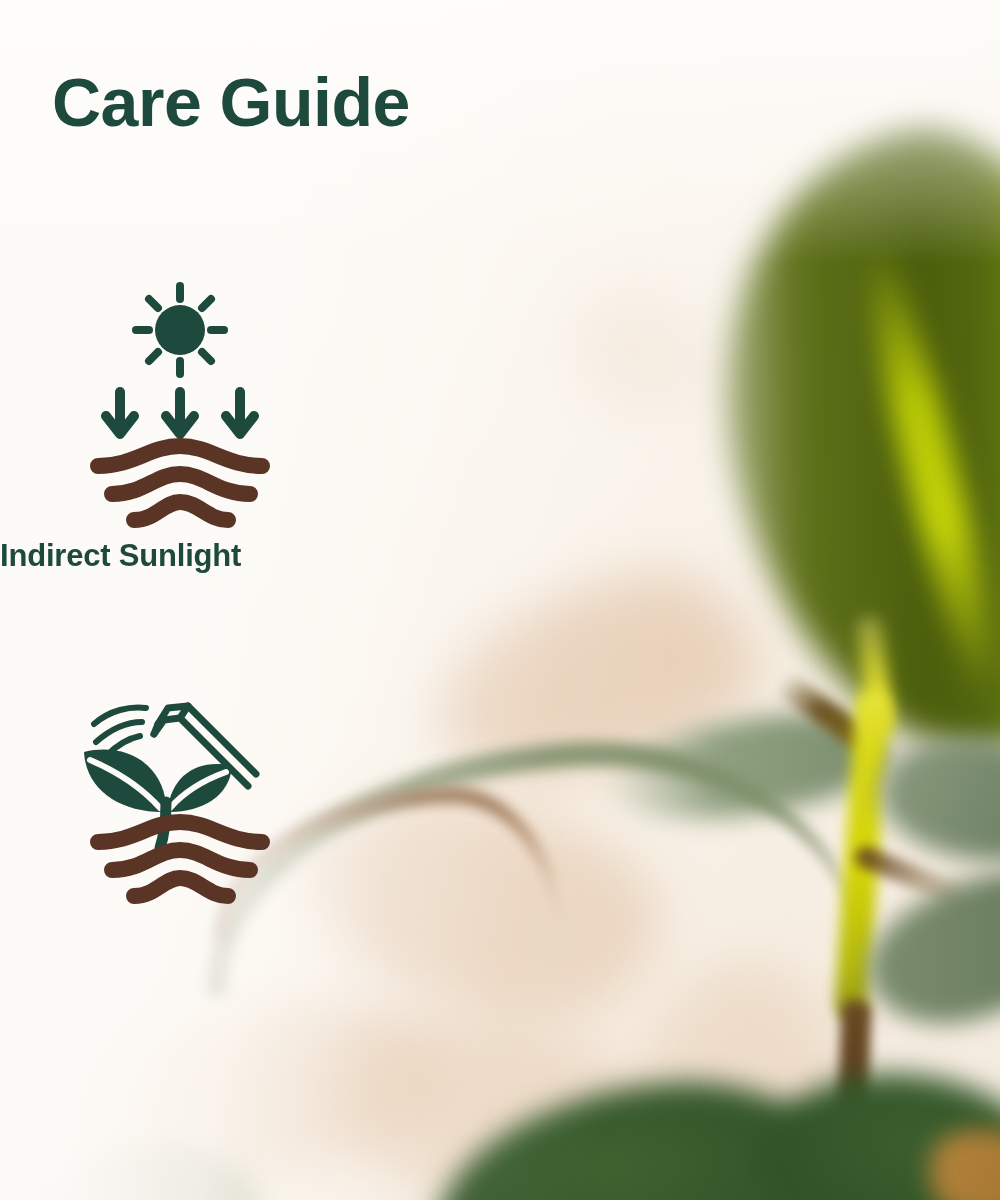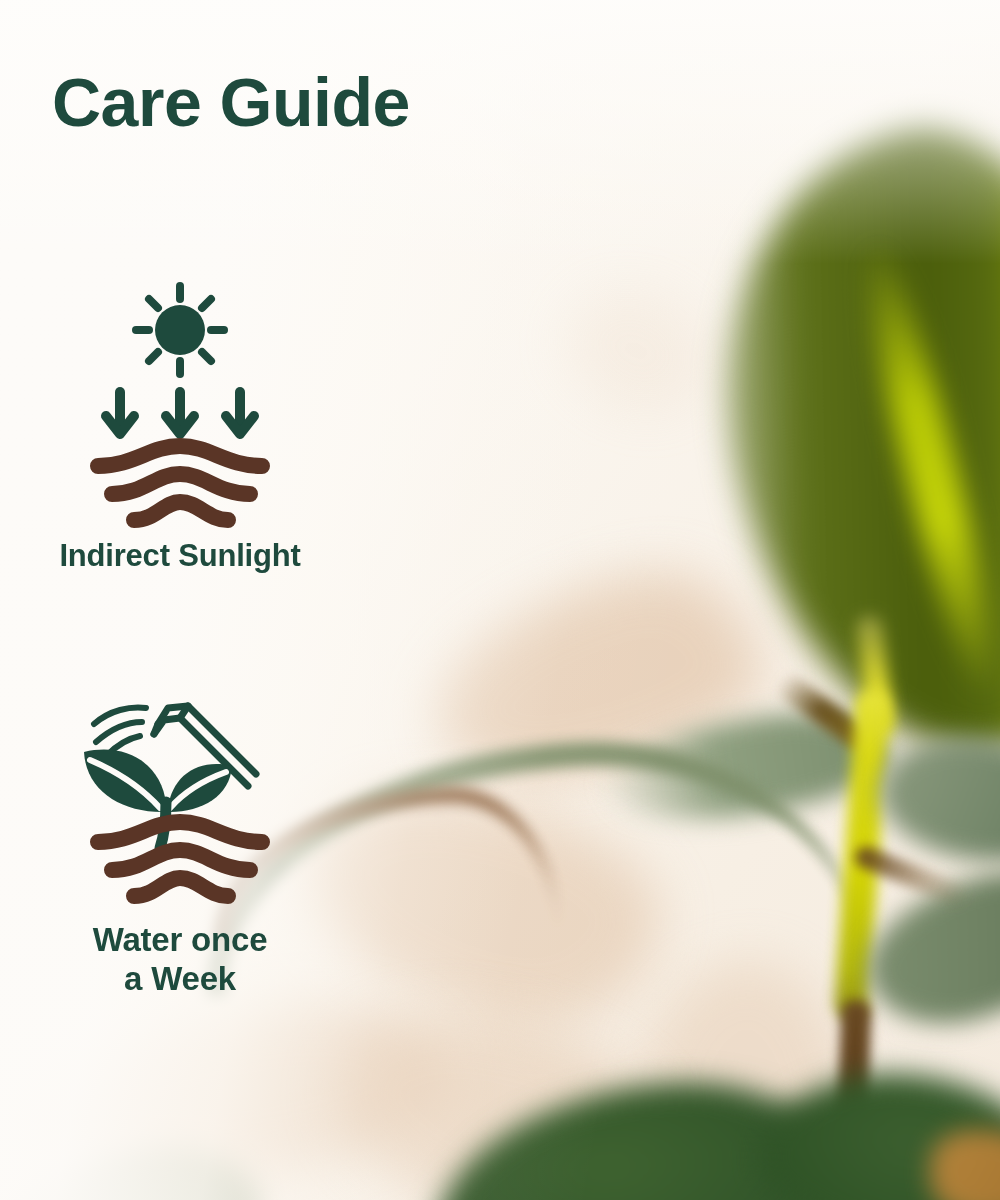--- a/index.html
+++ b/index.html
@@ -250,21 +250,21 @@
   #item-water { left: 0px; top: 690px; width: 360px; }
 
   .icon-wrap {
     width: 360px;
     display: flex;
     justify-content: center;
   }
   .item-label {
     margin-top: 14px;
     width: 360px;
-    text-align: center;
+    text-align: left;
     font-size: 31px;
     font-weight: 700;
     color: #1e4a3d;
     line-height: 1.18;
     letter-spacing: -0.2px;
   }
   #item-sun .item-label { margin-top: 8px; }
   #item-water .item-label { margin-top: 16px; font-size: 33px; }
 </style>
 </head>
@@ -371,20 +371,16 @@
             <path d="M86 112 C 86 132, 84 146, 80 158" stroke="#1e4a3d" stroke-width="11" stroke-linecap="round" fill="none"></path>
           </g>
 
           <g stroke="#5a3526" stroke-width="16" stroke-linecap="round" fill="none">
             <path d="M18 152 C 54 152, 70 132, 100 132 C 130 132, 146 152, 182 152"></path>
             <path d="M32 180 C 64 180, 76 160, 100 160 C 124 160, 138 180, 170 180"></path>
             <path d="M54 206 C 76 206, 84 188, 100 188 C 118 188, 128 206, 148 206"></path>
           </g>
         </svg>
       </div>
-      <div class="item-label">
-        <div>Water once</div>
-        <div>a Week</div>
-      </div>
     </div>
 
   </div>
 </div>
 
 </body></html>

